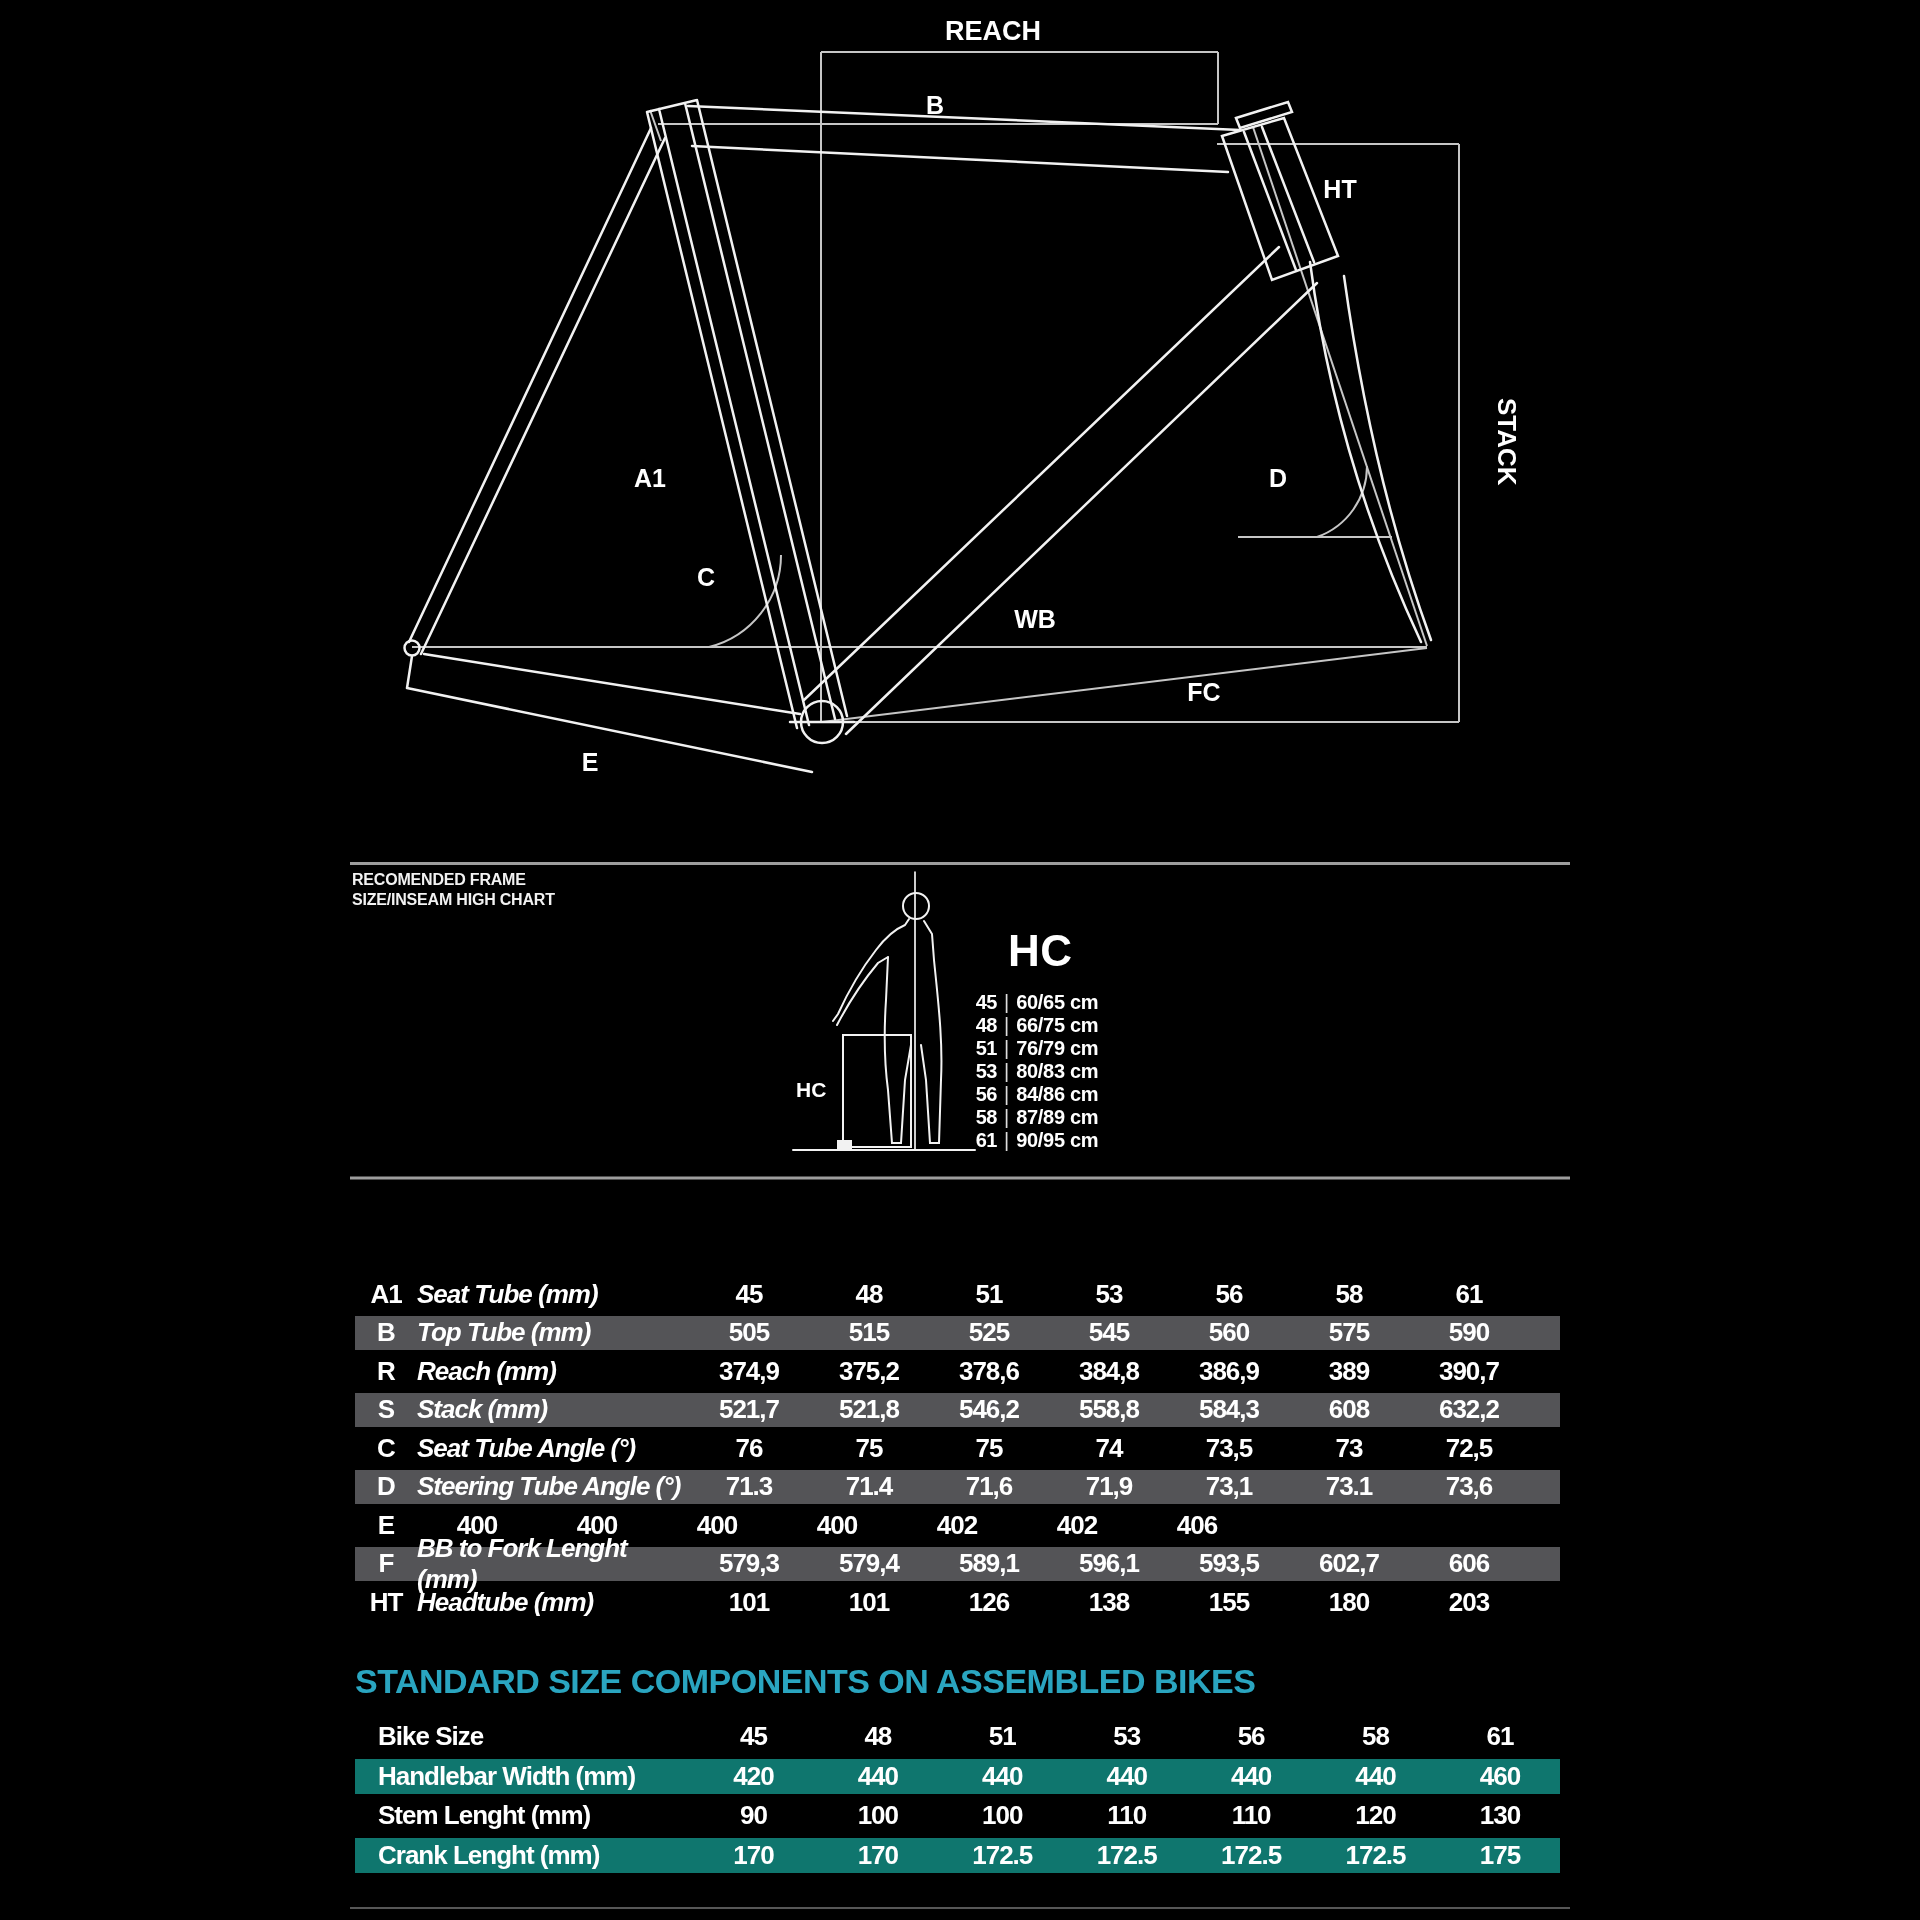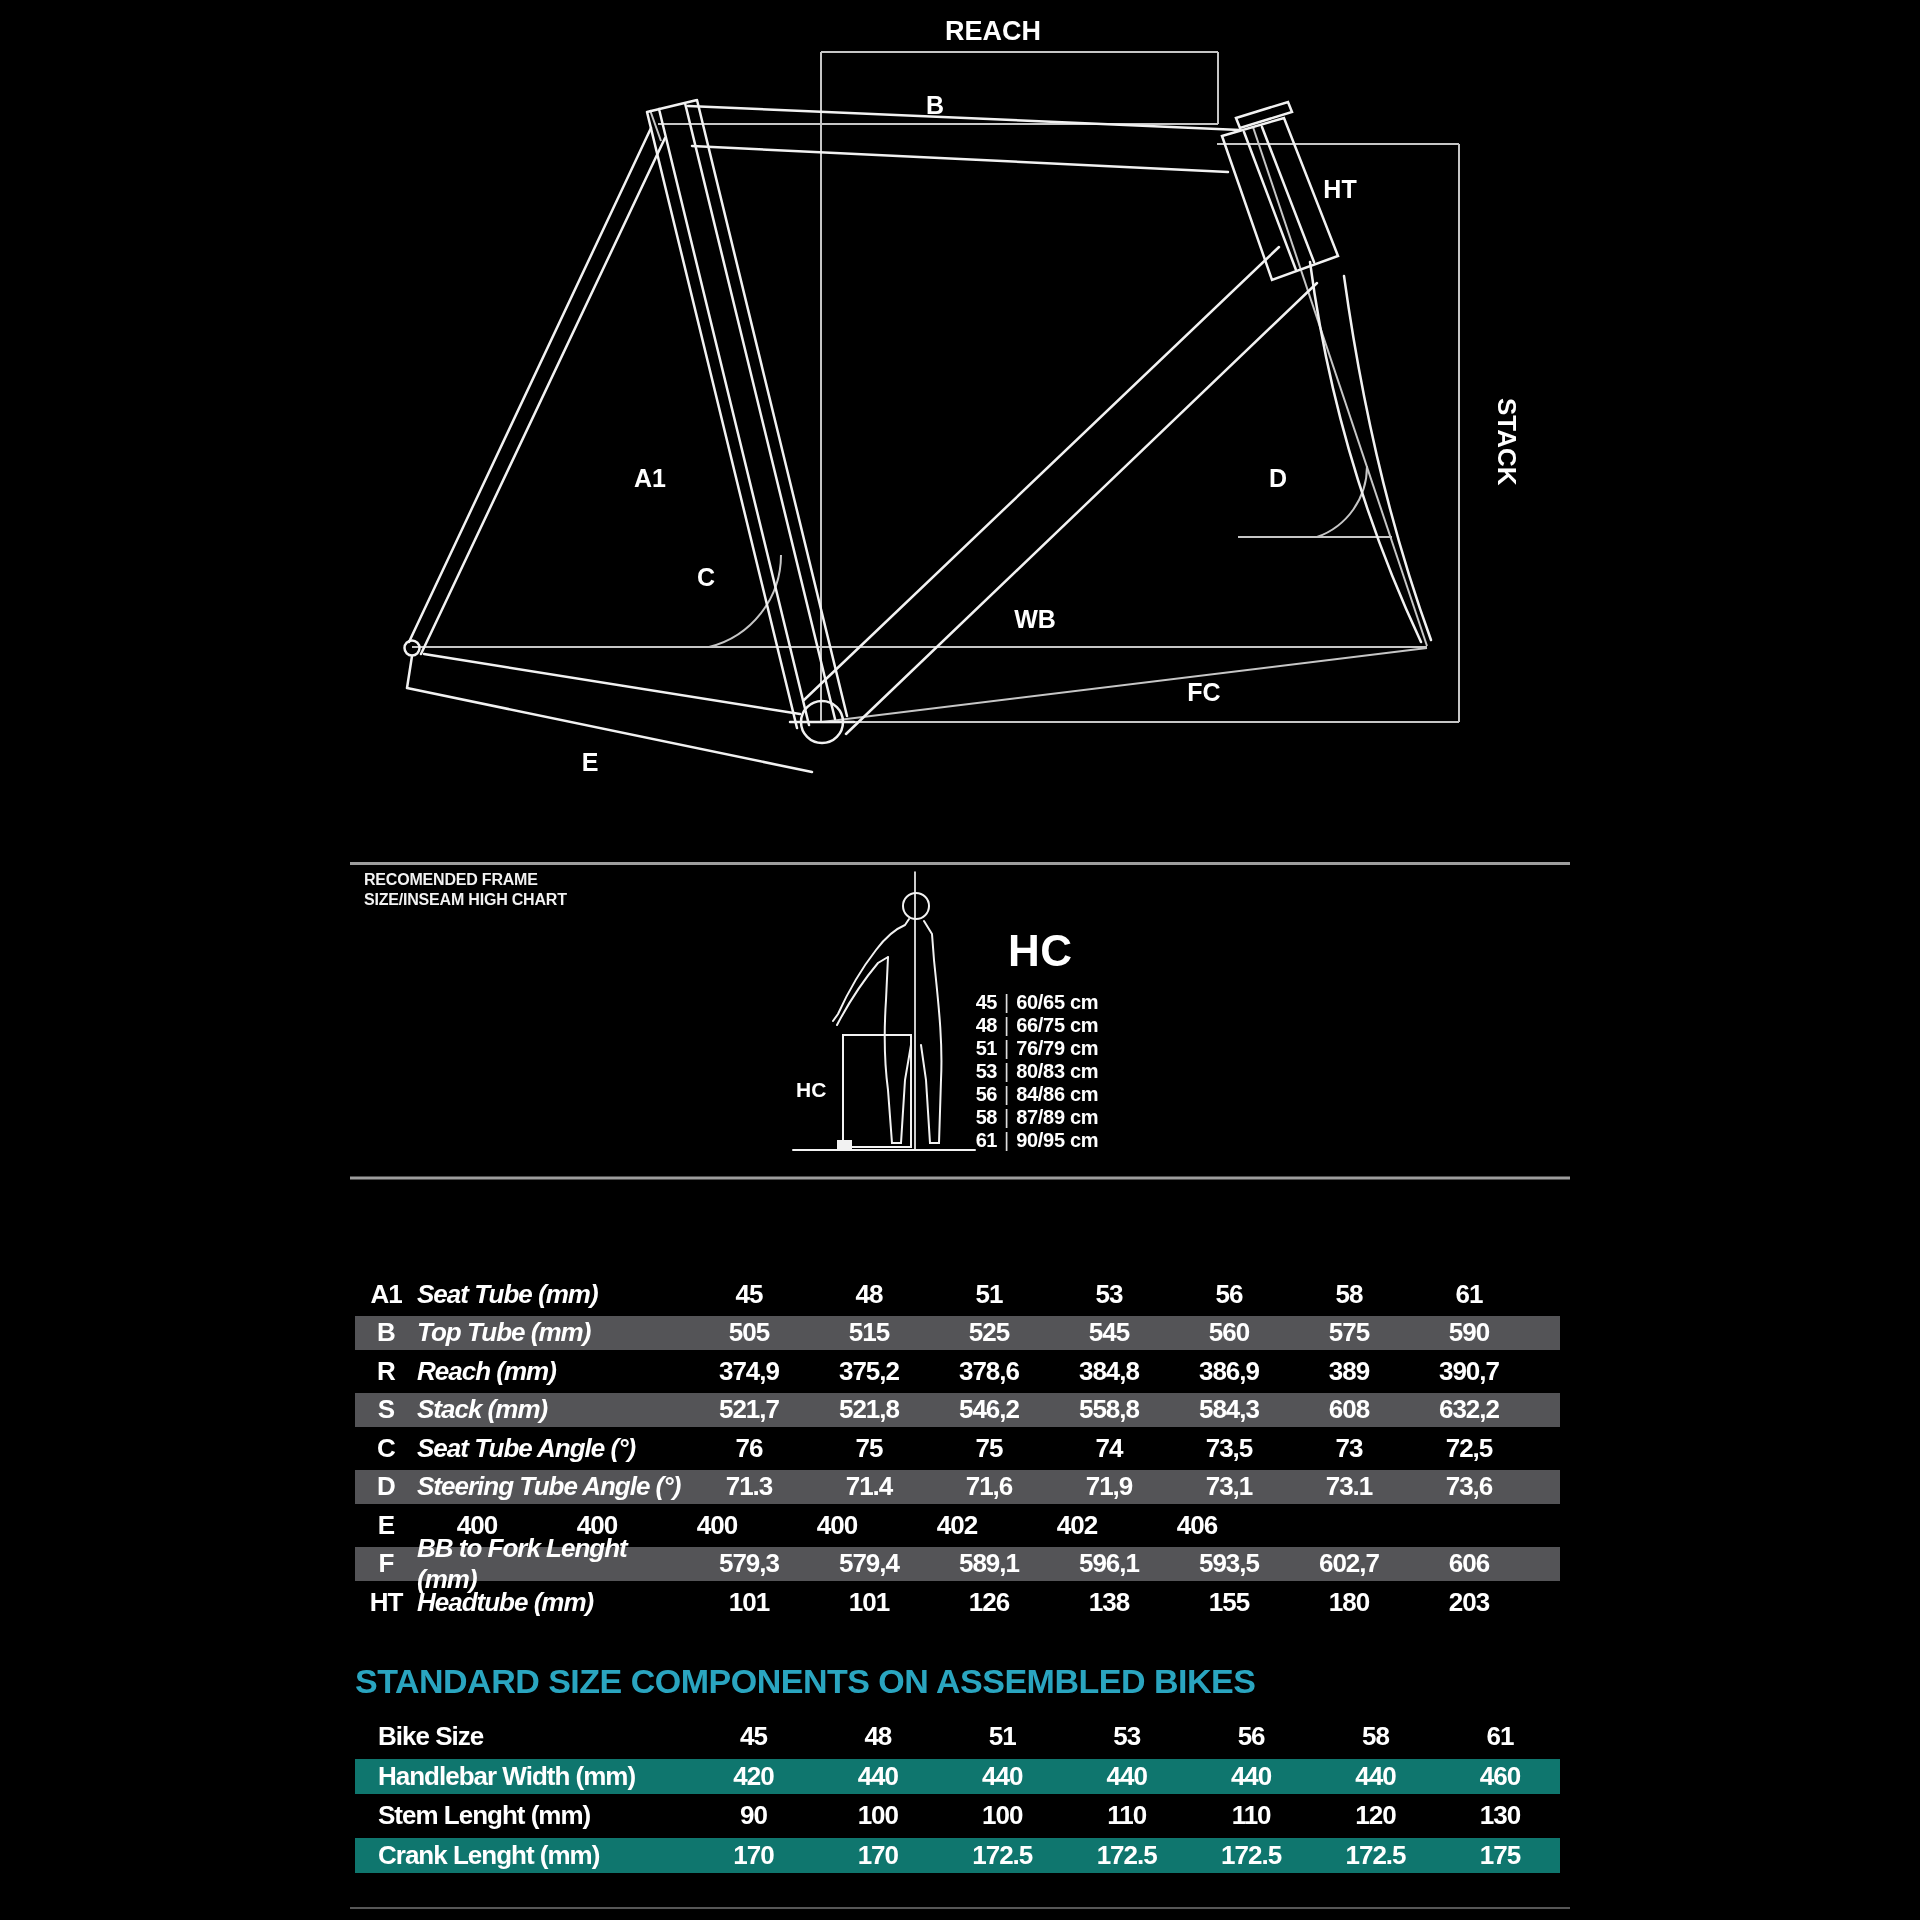--- a/index.html
+++ b/index.html
@@ -5,21 +5,21 @@
   html,body{margin:0;padding:0;}
   body{
     width:1920px;height:1920px;position:relative;overflow:hidden;
     background:#000;font-family:"Liberation Sans", sans-serif;color:#fff;
   }
   svg text{font-family:"Liberation Sans", sans-serif;}
   .abs{position:absolute;}
 
   
   .hc-title{
-    left:364px;top:870px;font-size:16px;font-weight:bold;line-height:20px;
+    left:352px;top:870px;font-size:16px;font-weight:bold;line-height:20px;
     letter-spacing:-0.2px;color:#f2f2f2;
   }
   .hc-heading{
     left:1008px;top:926px;font-size:44px;font-weight:bold;letter-spacing:0.5px;
   }
   .hc-list{left:940px;top:991px;}
   .hc-row{display:flex;align-items:center;height:23px;font-size:20px;font-weight:bold;}
   .hc-num{width:57px;text-align:right;letter-spacing:-0.5px;}
   .hc-sep{padding:0 7px;font-weight:normal;color:#ddd;}
   .hc-range{letter-spacing:-0.3px;}

